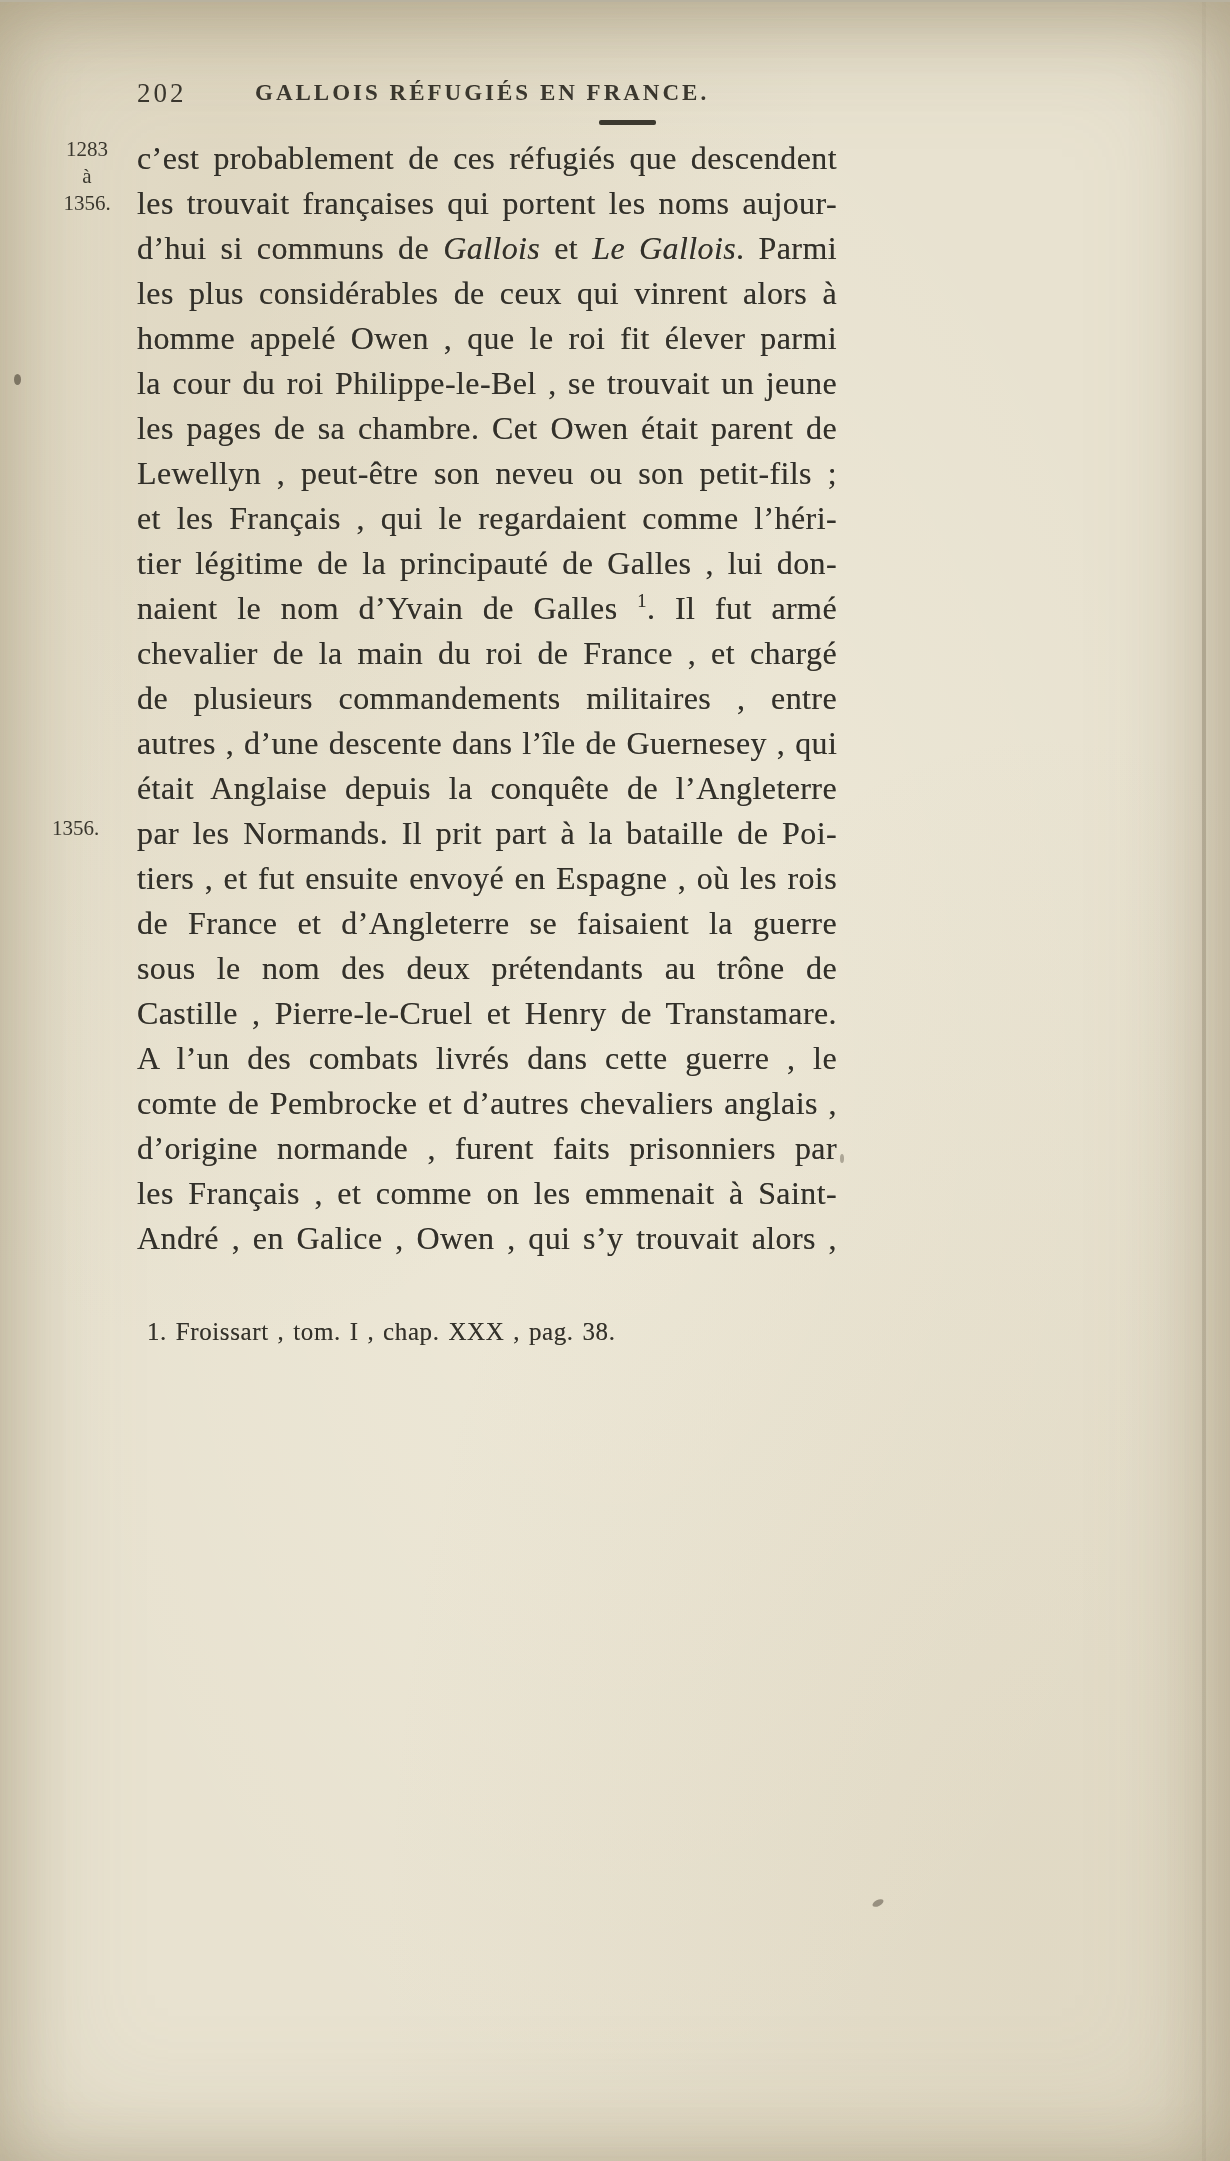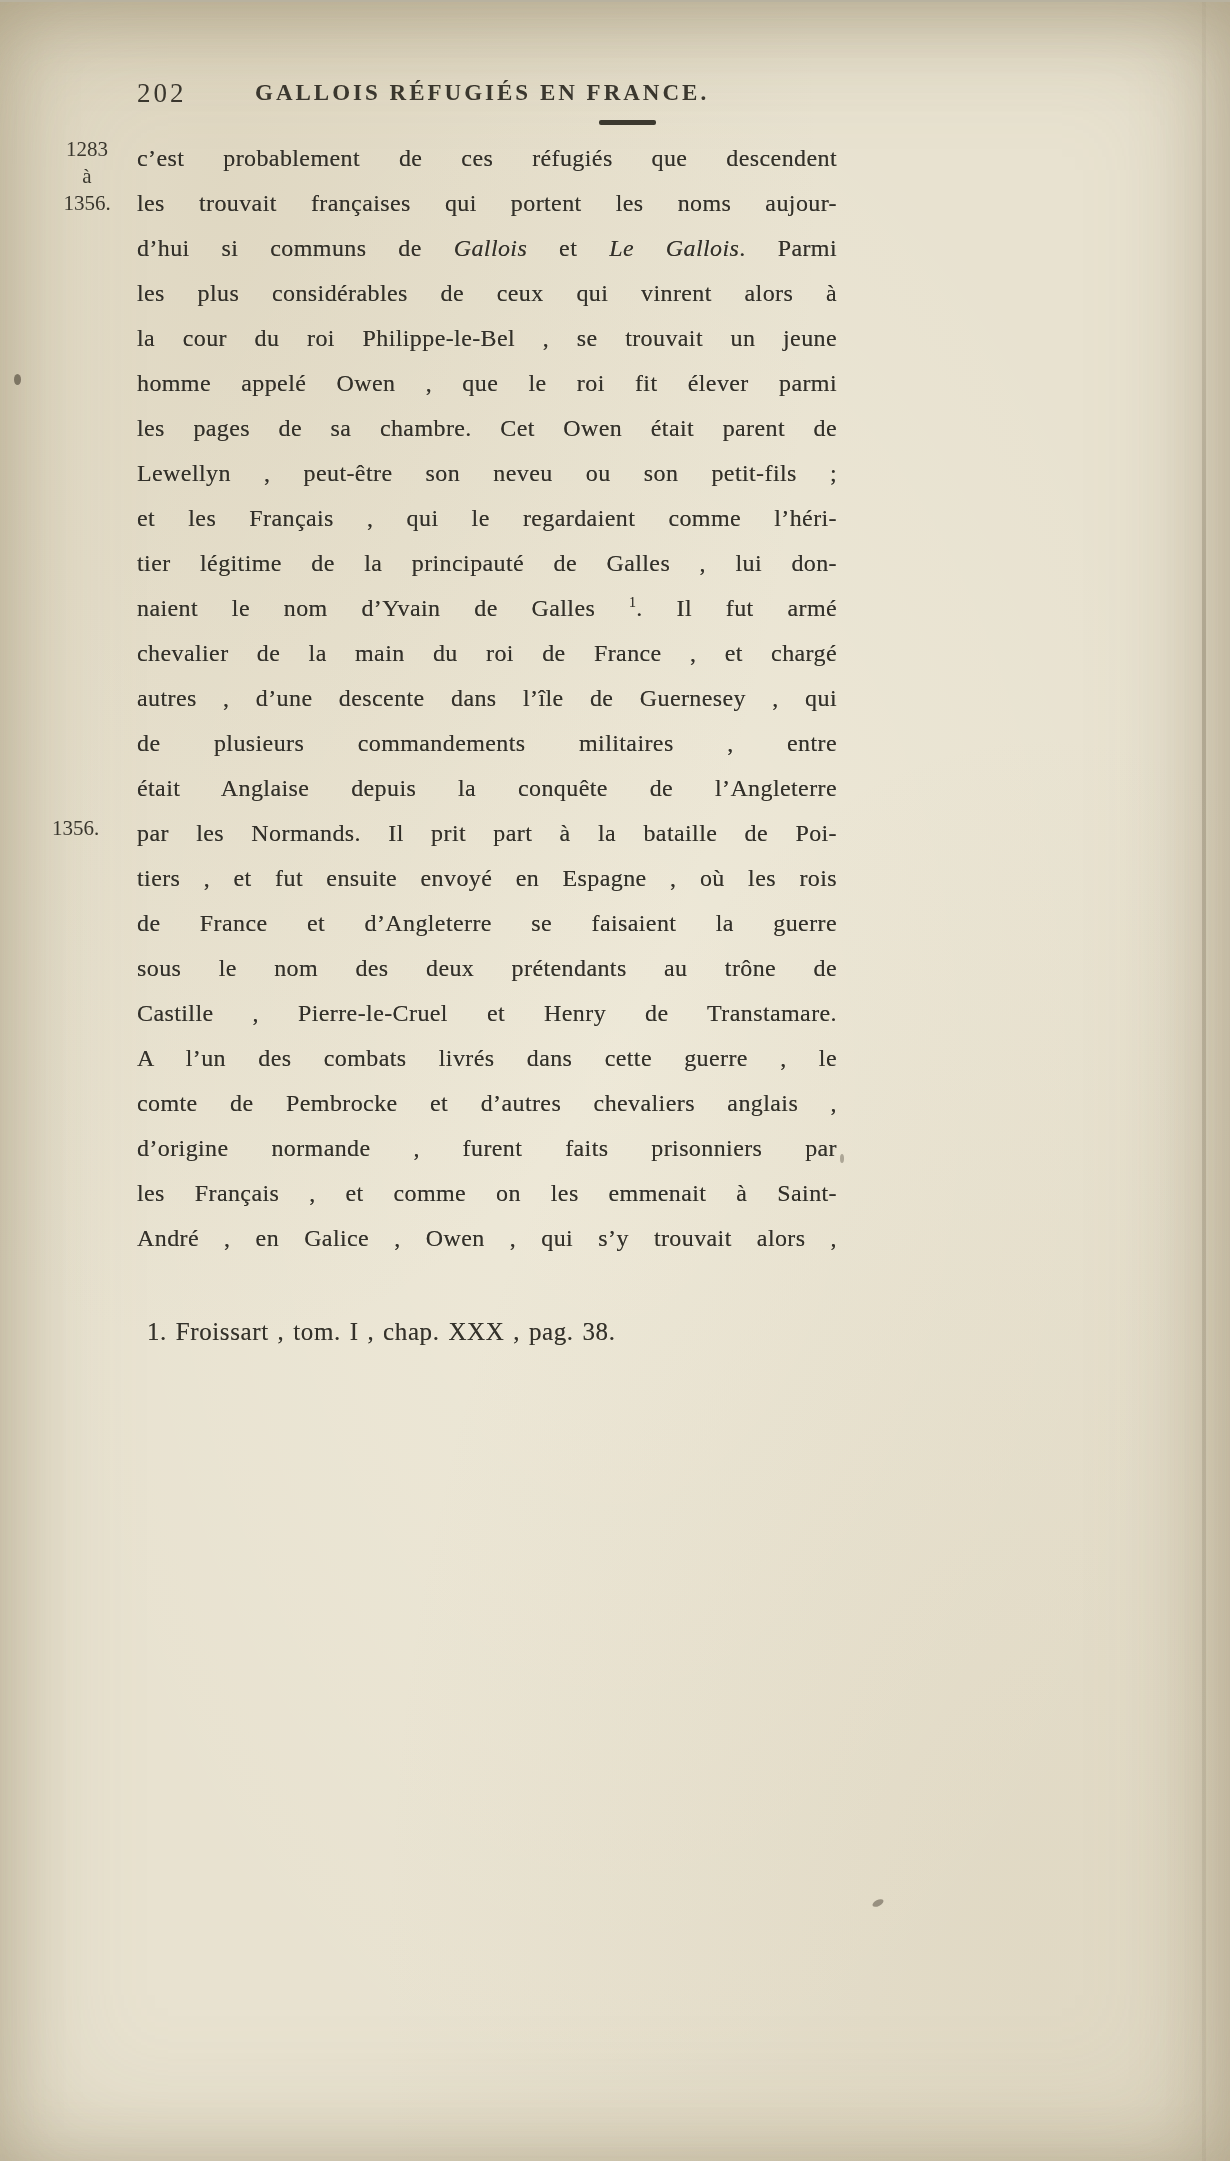--- a/index.html
+++ b/index.html
@@ -39,21 +39,21 @@
     position:absolute;left:48px;width:78px;
     font-size:21px;line-height:27px;color:#3a372e;text-align:center;
   }
   .margin-note .mn-line{display:block;}
   .margin-note-top{top:134px;}
   .margin-note-mid{top:813px;text-align:left;padding-left:4px;}
   .body-text{
     position:absolute;left:137px;top:134px;width:700px;
   }
   .line{
-    font-size:24px;line-height:45px;height:45px;
+    font-size:32px;line-height:45px;height:45px;
     letter-spacing:0.4px;word-spacing:1.5px;
     white-space:nowrap;
     text-align:justify;text-align-last:justify;
     color:#32302a;
     text-shadow:0 0 0.5px rgba(50,45,35,.55);
   }
   .line i{font-style:italic;}
   .line sup{font-size:0.58em;vertical-align:super;line-height:0;}
   .footnote{
     position:absolute;left:147px;top:1316px;width:640px;
@@ -89,30 +89,30 @@
 
   <div class="margin-note margin-note-mid">
     <span class="mn-line">1356.</span>
   </div>
 
   <div class="body-text">
       <div class="line">c’est probablement de ces réfugiés que descendent</div>
       <div class="line">les trouvait françaises qui portent les noms aujour-</div>
       <div class="line">d’hui si communs de <i>Gallois</i> et <i>Le Gallois</i>. Parmi</div>
       <div class="line">les plus considérables de ceux qui vinrent alors à</div>
+      <div class="line">homme appelé Owen , que le roi fit élever parmi</div>
       <div class="line">la cour du roi Philippe-le-Bel , se trouvait un jeune</div>
-      <div class="line">homme appelé Owen , que le roi fit élever parmi</div>
       <div class="line">les pages de sa chambre. Cet Owen était parent de</div>
       <div class="line">Lewellyn , peut-être son neveu ou son petit-fils ;</div>
       <div class="line">et les Français , qui le regardaient comme l’héri-</div>
       <div class="line">tier légitime de la principauté de Galles , lui don-</div>
       <div class="line">naient le nom d’Yvain de Galles <sup>1</sup>. Il fut armé</div>
       <div class="line">chevalier de la main du roi de France , et chargé</div>
+      <div class="line">de plusieurs commandements militaires , entre</div>
       <div class="line">autres , d’une descente dans l’île de Guernesey , qui</div>
-      <div class="line">de plusieurs commandements militaires , entre</div>
       <div class="line">était Anglaise depuis la conquête de l’Angleterre</div>
       <div class="line">par les Normands. Il prit part à la bataille de Poi-</div>
       <div class="line">tiers , et fut ensuite envoyé en Espagne , où les rois</div>
       <div class="line">de France et d’Angleterre se faisaient la guerre</div>
       <div class="line">sous le nom des deux prétendants au trône de</div>
       <div class="line">Castille , Pierre-le-Cruel et Henry de Transtamare.</div>
       <div class="line">A l’un des combats livrés dans cette guerre , le</div>
       <div class="line">comte de Pembrocke et d’autres chevaliers anglais ,</div>
       <div class="line">d’origine normande , furent faits prisonniers par</div>
       <div class="line">les Français , et comme on les emmenait à Saint-</div>

